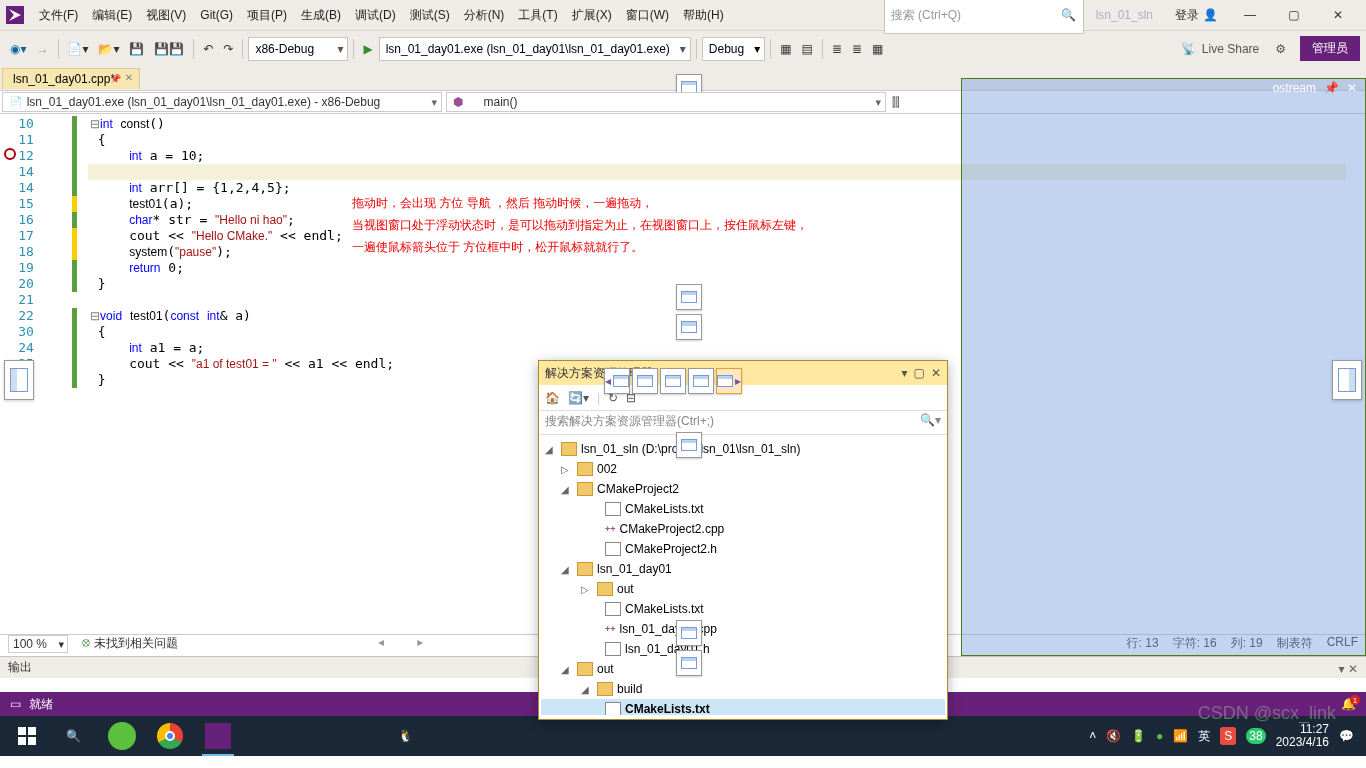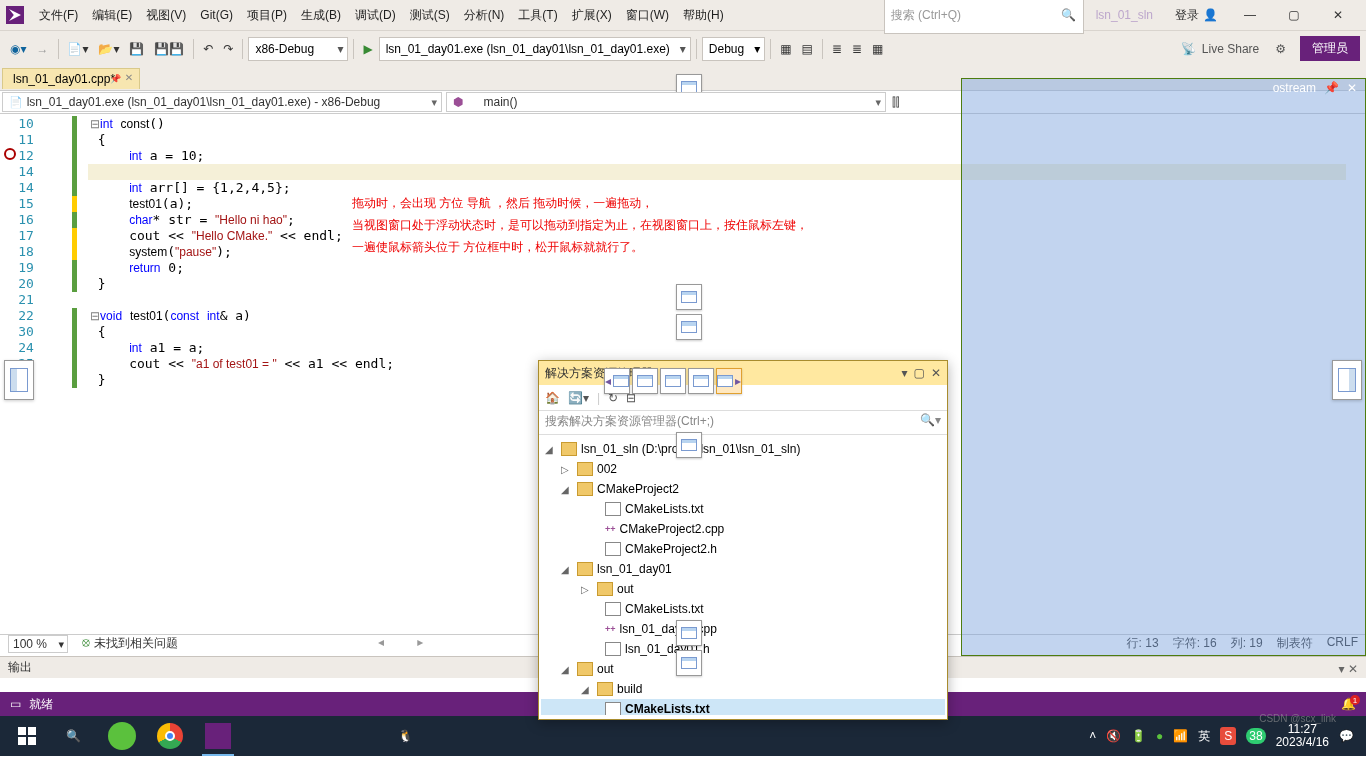--- a/index.html
+++ b/index.html
@@ -63,27 +63,27 @@
 .out-exp{margin-left:6px;color:#666}
 .bluebar{height:24px;background:#68217a;color:#fff;display:flex;align-items:center;padding:0 10px;font-size:12px}
 .bluebar .bi{margin-right:8px}
 .bluebar .notif{margin-left:auto;position:relative}
 .notif .badge{position:absolute;top:-2px;right:-4px;width:10px;height:10px;background:#d22;border-radius:50%;font-size:8px;display:flex;align-items:center;justify-content:center}
 .taskbar{height:40px;background:#1b2838;display:flex;align-items:center;padding:0 4px}
 .tstart{width:46px;height:40px;display:flex;align-items:center;justify-content:center;color:#fff}
 .tsk{width:48px;height:40px;display:flex;align-items:center;justify-content:center;position:relative}
 .tsk.active::after{content:"";position:absolute;bottom:0;left:8px;right:8px;height:2px;background:#76b9ed}
 .tray{margin-left:auto;display:flex;align-items:center;color:#fff;gap:10px;padding-right:8px;font-size:11px}
-.tray .clk{text-align:center;line-height:13px}
+.tray .clk{text-align:right;line-height:13px}
 .zoom-dd{width:60px;border:1px solid #ccc;height:18px;font-size:11px;display:flex;align-items:center;padding:0 4px;position:relative}
 .zoom-dd::after{content:"▾";position:absolute;right:3px}
 .err-ico{color:#388a34;margin-right:4px}
 .side-dock{position:absolute;width:30px;height:40px;background:#fff;border:1px solid #999;box-shadow:0 1px 3px rgba(0,0,0,0.2);display:flex;align-items:center;justify-content:center}
 .side-dock .sdi{width:18px;height:24px;border:1px solid #7a9ad0;background:linear-gradient(90deg,#cde 40%,#fff 40%)}
-.watermark{position:absolute;right:30px;bottom:44px;color:rgba(150,150,150,0.6);font-size:10px}
+.watermark{position:absolute;right:30px;bottom:44px;color:rgba(150,150,150,0.6);font-size:18px}
 .dg-mini{position:absolute;width:26px;height:26px;background:#fff;border:1px solid #999;display:flex;align-items:center;justify-content:center;box-shadow:0 1px 2px rgba(0,0,0,0.2)}
 .dg-mini .mb{width:16px;height:12px;border:1px solid #7a9ad0;background:linear-gradient(#b8d4f0,#b8d4f0 35%,#fff 35%)}
 .red-arrow{position:absolute;color:#e00;font-size:16px}
 svg{display:block}
 </style>
 </head>
 <body>
 
 <div class="titlebar">
   <div class="ts-logo"></div>

